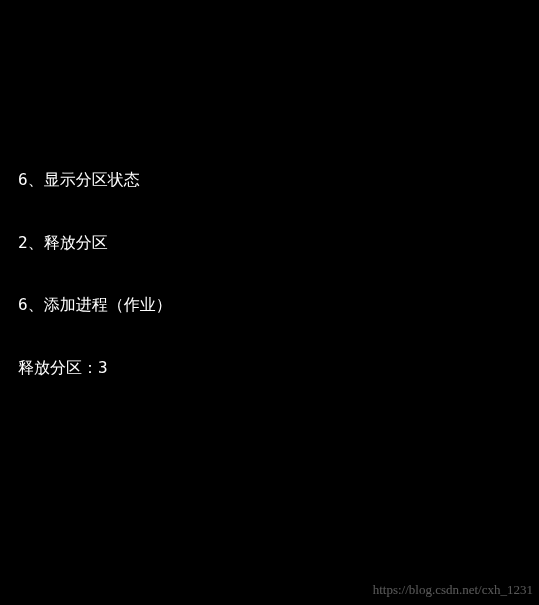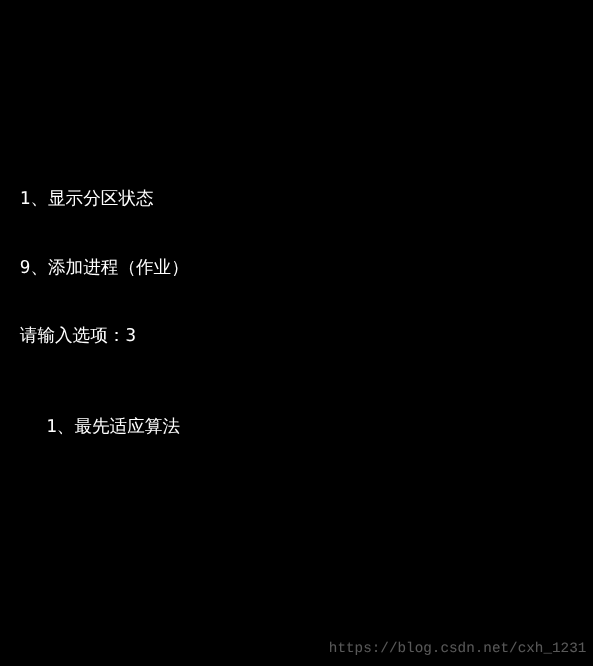--- a/index.html
+++ b/index.html
@@ -18,36 +18,36 @@
     }
     .line { display: block; }
     .indent1 { padding-left: 16px; }
     .indent2 { padding-left: 40px; }
     .watermark {
       position: absolute;
       right: 6px;
       bottom: 6px;
       color: rgba(255,255,255,0.35);
       font-size: 13px;
-      font-family: Liberation Mono, monospace;
+      font-family: Liberation Serif, serif;
     }
   </style>
 </head>
 <body>
 
 
 
 <div>
 
 
-  <span class="line indent1">1、显示分区状态</span>
-  <span class="line indent1">9、添加进程（作业）</span>
-  <span class="line indent1"><span>请输入选项：</span><span>3</span></span>
+  <span class="line indent1">6、显示分区状态</span>
+  <span class="line indent1">2、释放分区</span>
+  <span class="line indent1">6、添加进程（作业）</span>
+  <span class="line indent1"><span>释放分区：</span><span>3</span></span>
 
-  <span class="line indent2">1、最先适应算法</span>
   
   
   
 
   
 
   
   
   
   

